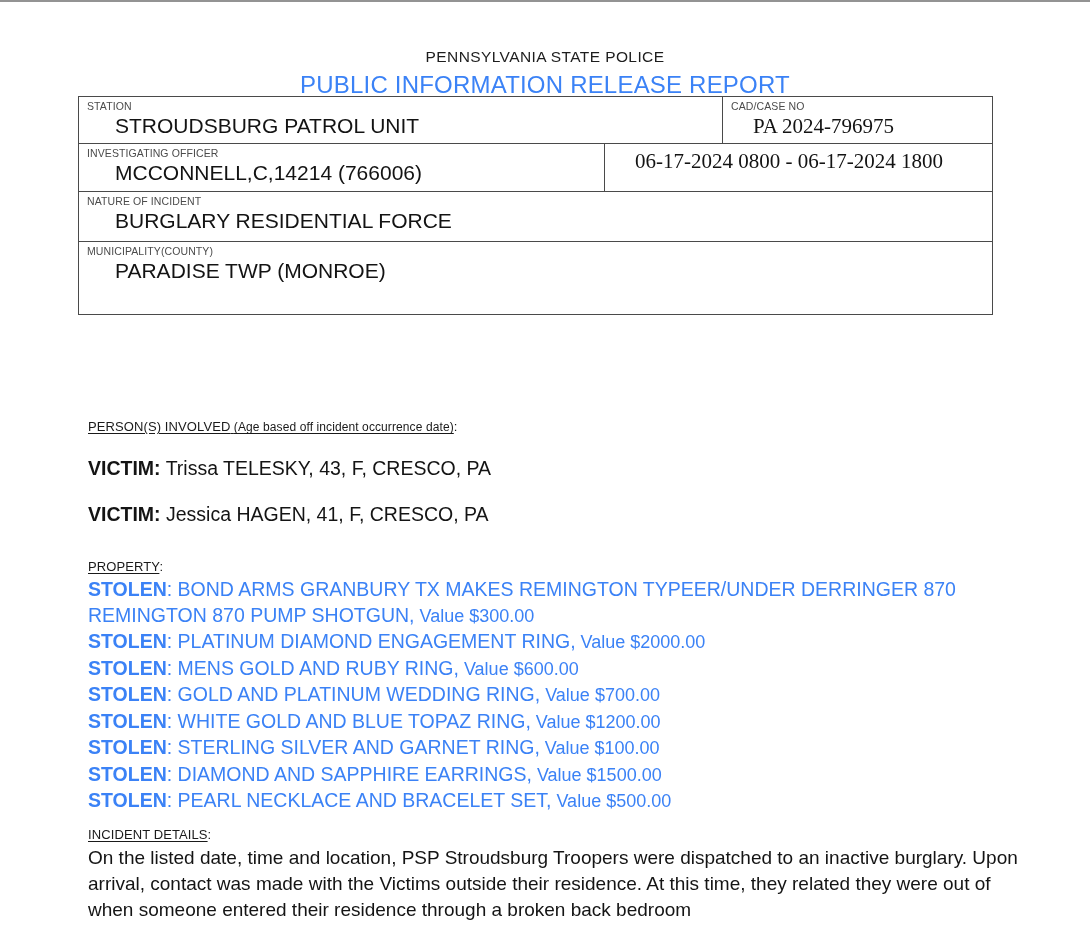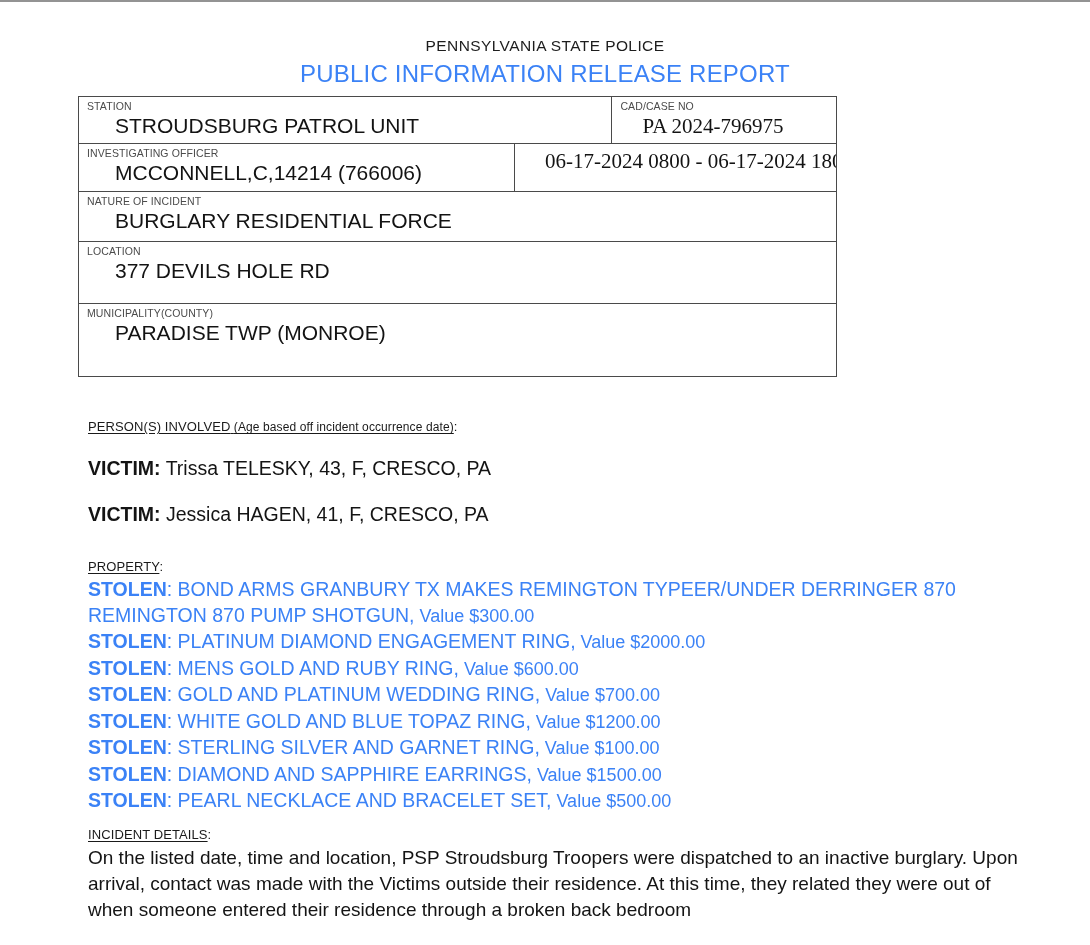--- a/index.html
+++ b/index.html
@@ -29,21 +29,21 @@
     left: 0;
     width: 1090px;
     height: 2px;
     background: #3a3a3a;
     opacity: 0.55;
   }
 
   
   .title-block {
     position: absolute;
-    top: 36px;
+    top: 47px;
     left: 0;
     width: 1090px;
     text-align: center;
   }
   .agency-line {
     font-size: 15.5px;
     letter-spacing: 0.4px;
     color: #1d1d1d;
     line-height: 20px;
   }
@@ -53,21 +53,21 @@
     color: #3b82f6;
     line-height: 30px;
     margin-top: 3px;
   }
 
   
   .info-table {
     position: absolute;
     left: 78px;
     top: 96px;
-    width: 759px;
+    width: 915px;
     border: 1.5px solid #4a4a4a;
     box-sizing: border-box;
   }
   .row {
     display: flex;
     border-bottom: 1.5px solid #4a4a4a;
     box-sizing: border-box;
   }
   .row:last-child {
     border-bottom: none;
@@ -203,26 +203,20 @@
       </div>
     </div>
 
     <div class="row row-nature">
       <div class="cell c-full">
         <div class="cell-label">NATURE OF INCIDENT</div>
         <div class="cell-value">BURGLARY RESIDENTIAL FORCE</div>
       </div>
     </div>
 
-    <div class="row row-location">
-      <div class="cell c-full">
-        <div class="cell-label">LOCATION</div>
-        <div class="cell-value">377 DEVILS HOLE RD</div>
-      </div>
-    </div>
 
     <div class="row row-municipality">
       <div class="cell c-full">
         <div class="cell-label">MUNICIPALITY(COUNTY)</div>
         <div class="cell-value">PARADISE TWP (MONROE)</div>
       </div>
     </div>
 
   </div>
 

